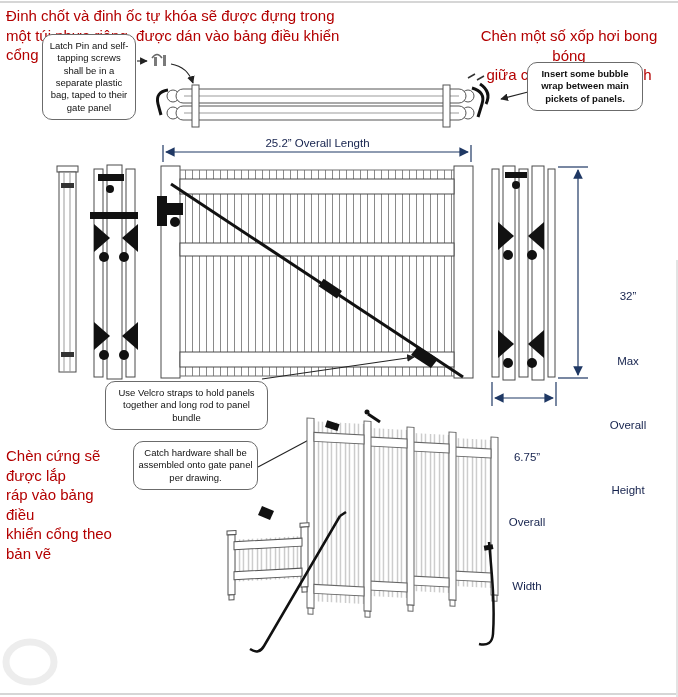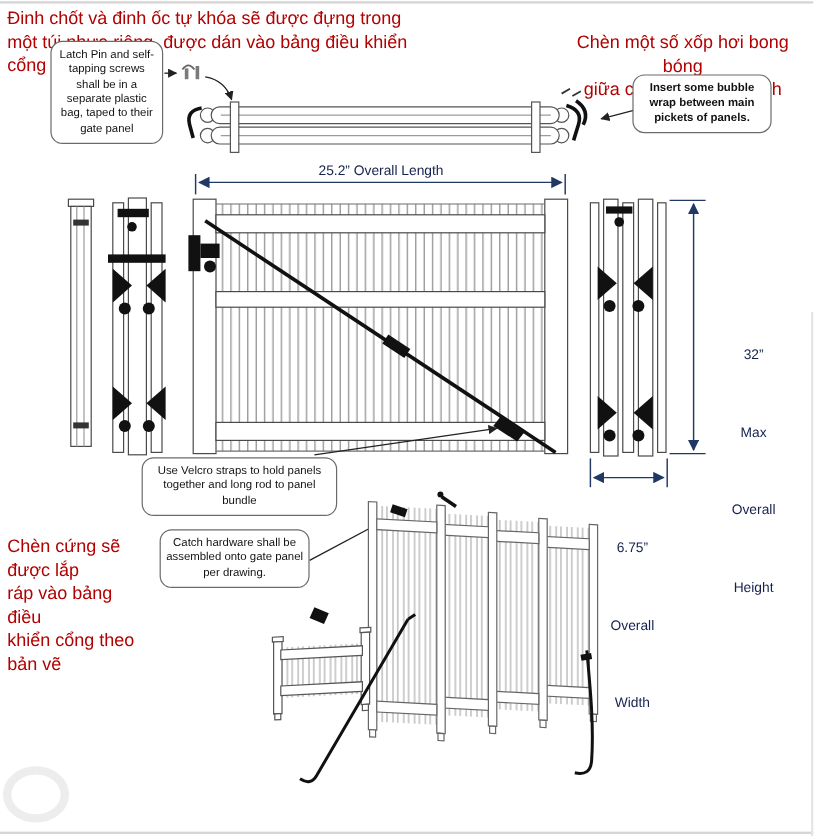--- a/index.html
+++ b/index.html
@@ -252,21 +252,21 @@
 
   <div class="abs callout" style="left:42px;top:34px;width:94px;">Latch Pin and self-tapping screws shall be in a separate plastic bag, taped to their gate panel</div>
 
   <div class="abs note" style="left:480px;top:26px;width:178px;text-align:center;">
     <span style="display:block">Chèn một số xốp hơi bong bóng</span>
     <span style="display:block">giữa các tấm bảng chính</span>
   </div>
 
   <div class="abs callout" style="left:527px;top:62px;width:116px;font-weight:bold;">Insert some bubble wrap between main pickets of panels.</div>
 
-  <div class="abs callout" style="left:118px;top:381px;width:163px;">Use Velcro straps to hold panels together and long rod to panel bundle</div>
+  <div class="abs callout" style="left:105px;top:381px;width:163px;">Use Velcro straps to hold panels together and long rod to panel bundle</div>
 
   <div class="abs callout" style="left:133px;top:441px;width:125px;">Catch hardware shall be assembled onto gate panel per drawing.</div>
 
   <div class="abs dim" style="left:230px;top:135px;width:175px;">25.2” Overall Length</div>
 
   <div class="abs dim" style="left:590px;top:240px;width:76px;">
     <span class="l">32”</span>
     <span class="l">Max</span>
     <span class="l">Overall</span>
     <span class="l">Height</span>

